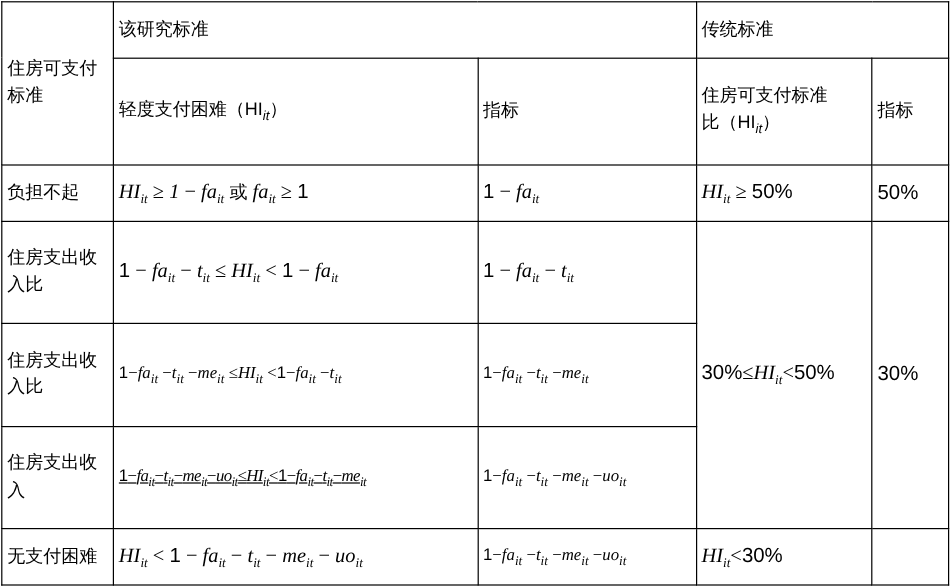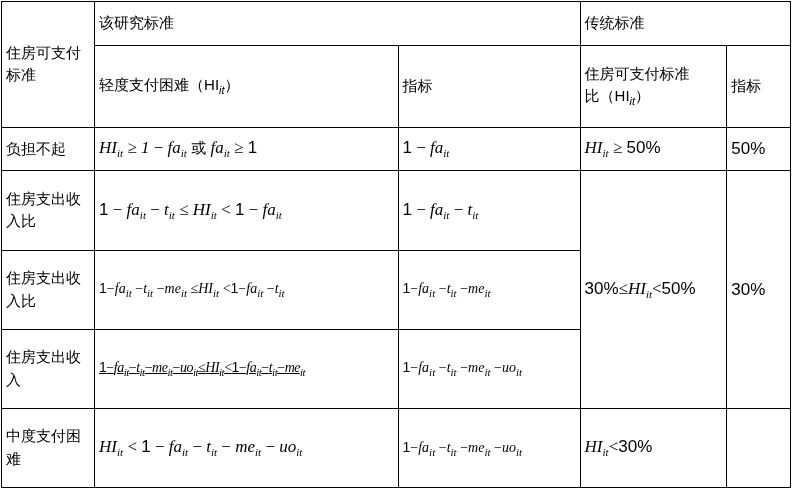--- a/index.html
+++ b/index.html
@@ -95,21 +95,21 @@
       <td class="rowlbl">住房支出收入</td>
       <td class="formula small tight">
         <span class="num">1</span><span class="up">−</span>fa<sub>it</sub><span class="up">−</span>t<sub>it</sub><span class="up">−</span>me<sub>it</sub><span class="up">−</span>uo<sub>it</sub><span class="up">≤</span>HI<sub>it</sub><span class="up">&lt;</span><span class="num">1</span><span class="up">−</span>fa<sub>it</sub><span class="up">−</span>t<sub>it</sub><span class="up">−</span>me<sub>it</sub>
       </td>
       <td class="formula small">
         <span class="num">1</span><span class="up">−</span>fa<sub>it</sub> <span class="up">−</span>t<sub>it</sub> <span class="up">−</span>me<sub>it</sub> <span class="up">−</span>uo<sub>it</sub>
       </td>
     </tr>
 
     <tr>
-      <td class="rowlbl">中度支付困难</td>
+      <td class="rowlbl">无支付困难</td>
       <td class="formula">
         HI<sub>it</sub> <span class="up">&lt;</span> <span class="num">1</span> <span class="up">−</span> fa<sub>it</sub> <span class="up">−</span> t<sub>it</sub> <span class="up">−</span> me<sub>it</sub> <span class="up">−</span> uo<sub>it</sub>
       </td>
       <td class="formula small">
         <span class="num">1</span><span class="up">−</span>fa<sub>it</sub> <span class="up">−</span>t<sub>it</sub> <span class="up">−</span>me<sub>it</sub> <span class="up">−</span>uo<sub>it</sub>
       </td>
       <td class="formula">
         HI<sub>it</sub><span class="up">&lt;</span><span class="num">30%</span>
       </td>
       <td></td>

